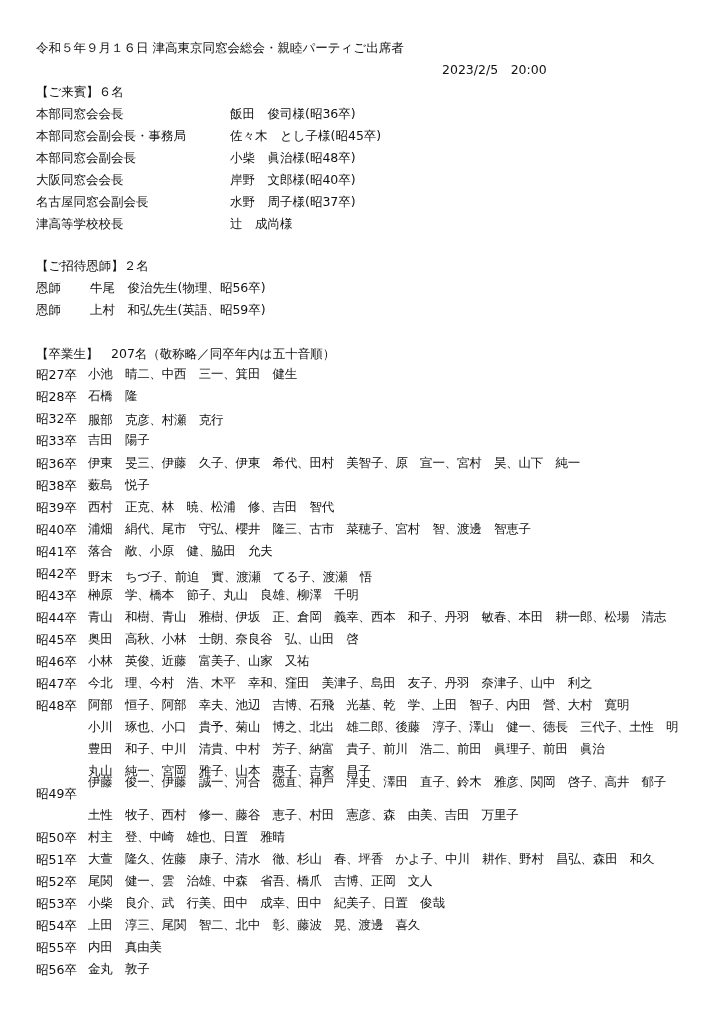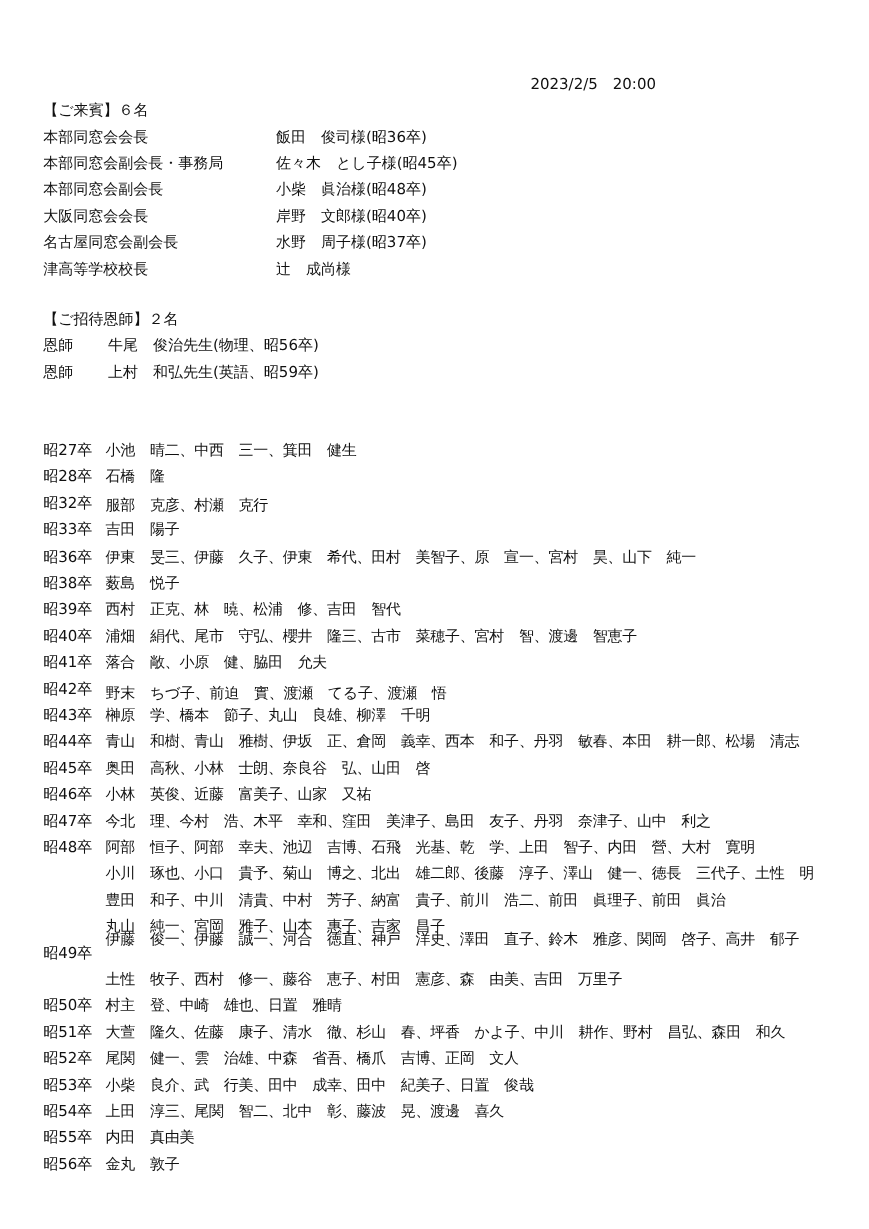--- a/index.html
+++ b/index.html
@@ -10,26 +10,27 @@
   }
   .page { position: absolute; left: 0; top: 0; width: 724px; height: 1024px; }
   .line { position: absolute; left: 36px; white-space: nowrap; line-height: 16px; }
   .title { top: 40px; }
   .date { position: absolute; top: 62px; left: 442px; white-space: nowrap; line-height: 16px; }
   .guest-role { position: absolute; left: 36px; white-space: nowrap; line-height: 16px; }
   .guest-name { position: absolute; left: 230px; white-space: nowrap; line-height: 16px; }
   .teacher-label { position: absolute; left: 36px; line-height: 16px; }
   .teacher-name { position: absolute; left: 90px; white-space: nowrap; line-height: 16px; }
   .grad-year { position: absolute; left: 36px; line-height: 16px; white-space: nowrap; text-align: right; }
-  .grad-names { position: absolute; left: 88px; line-height: 16px; white-space: nowrap; letter-spacing: -0.2px; }
+  .grad-names { position: absolute; left: 88px; line-height: 16px; white-space: nowrap; letter-spacing: -0.2px; font-family: Liberation Mono, monospace; }
 </style>
 </head>
 <body>
 
 <div class="page">
+  <div class="line title">令和５年９月１６日 津高東京同窓会総会・親睦パーティご出席者</div>
   <div class="date">2023/2/5　20:00</div>
 
   <div class="line" style="top:84px">【ご来賓】６名</div>
   <div>
     <div class="guest-role" style="top:106px">本部同窓会会長</div>
     <div class="guest-name" style="top:106px">飯田　俊司様(昭36卒)</div>
     <div class="guest-role" style="top:128px">本部同窓会副会長・事務局</div>
     <div class="guest-name" style="top:128px">佐々木　とし子様(昭45卒)</div>
     <div class="guest-role" style="top:150px">本部同窓会副会長</div>
     <div class="guest-name" style="top:150px">小柴　眞治様(昭48卒)</div>
@@ -42,20 +43,21 @@
   </div>
 
   <div class="line" style="top:258px">【ご招待恩師】２名</div>
   <div>
     <div class="teacher-label" style="top:280px">恩師</div>
     <div class="teacher-name" style="top:280px">牛尾　俊治先生(物理、昭56卒)</div>
     <div class="teacher-label" style="top:302px">恩師</div>
     <div class="teacher-name" style="top:302px">上村　和弘先生(英語、昭59卒)</div>
   </div>
 
+  <div class="line" style="top:346px">【卒業生】　207名（敬称略／同卒年内は五十音順）</div>
   <div>
     <div class="grad-year" style="top:367px">昭27卒</div>
     <div class="grad-names" style="top:367px">小池　晴二、中西　三一、箕田　健生</div>
     <div class="grad-year" style="top:389px">昭28卒</div>
     <div class="grad-names" style="top:389px">石橋　隆</div>
     <div class="grad-year" style="top:411px">昭32卒</div>
     <div class="grad-names" style="top:413px">服部　克彦、村瀬　克行</div>
     <div class="grad-year" style="top:433px">昭33卒</div>
     <div class="grad-names" style="top:433px">吉田　陽子</div>
     <div class="grad-year" style="top:456px">昭36卒</div>

